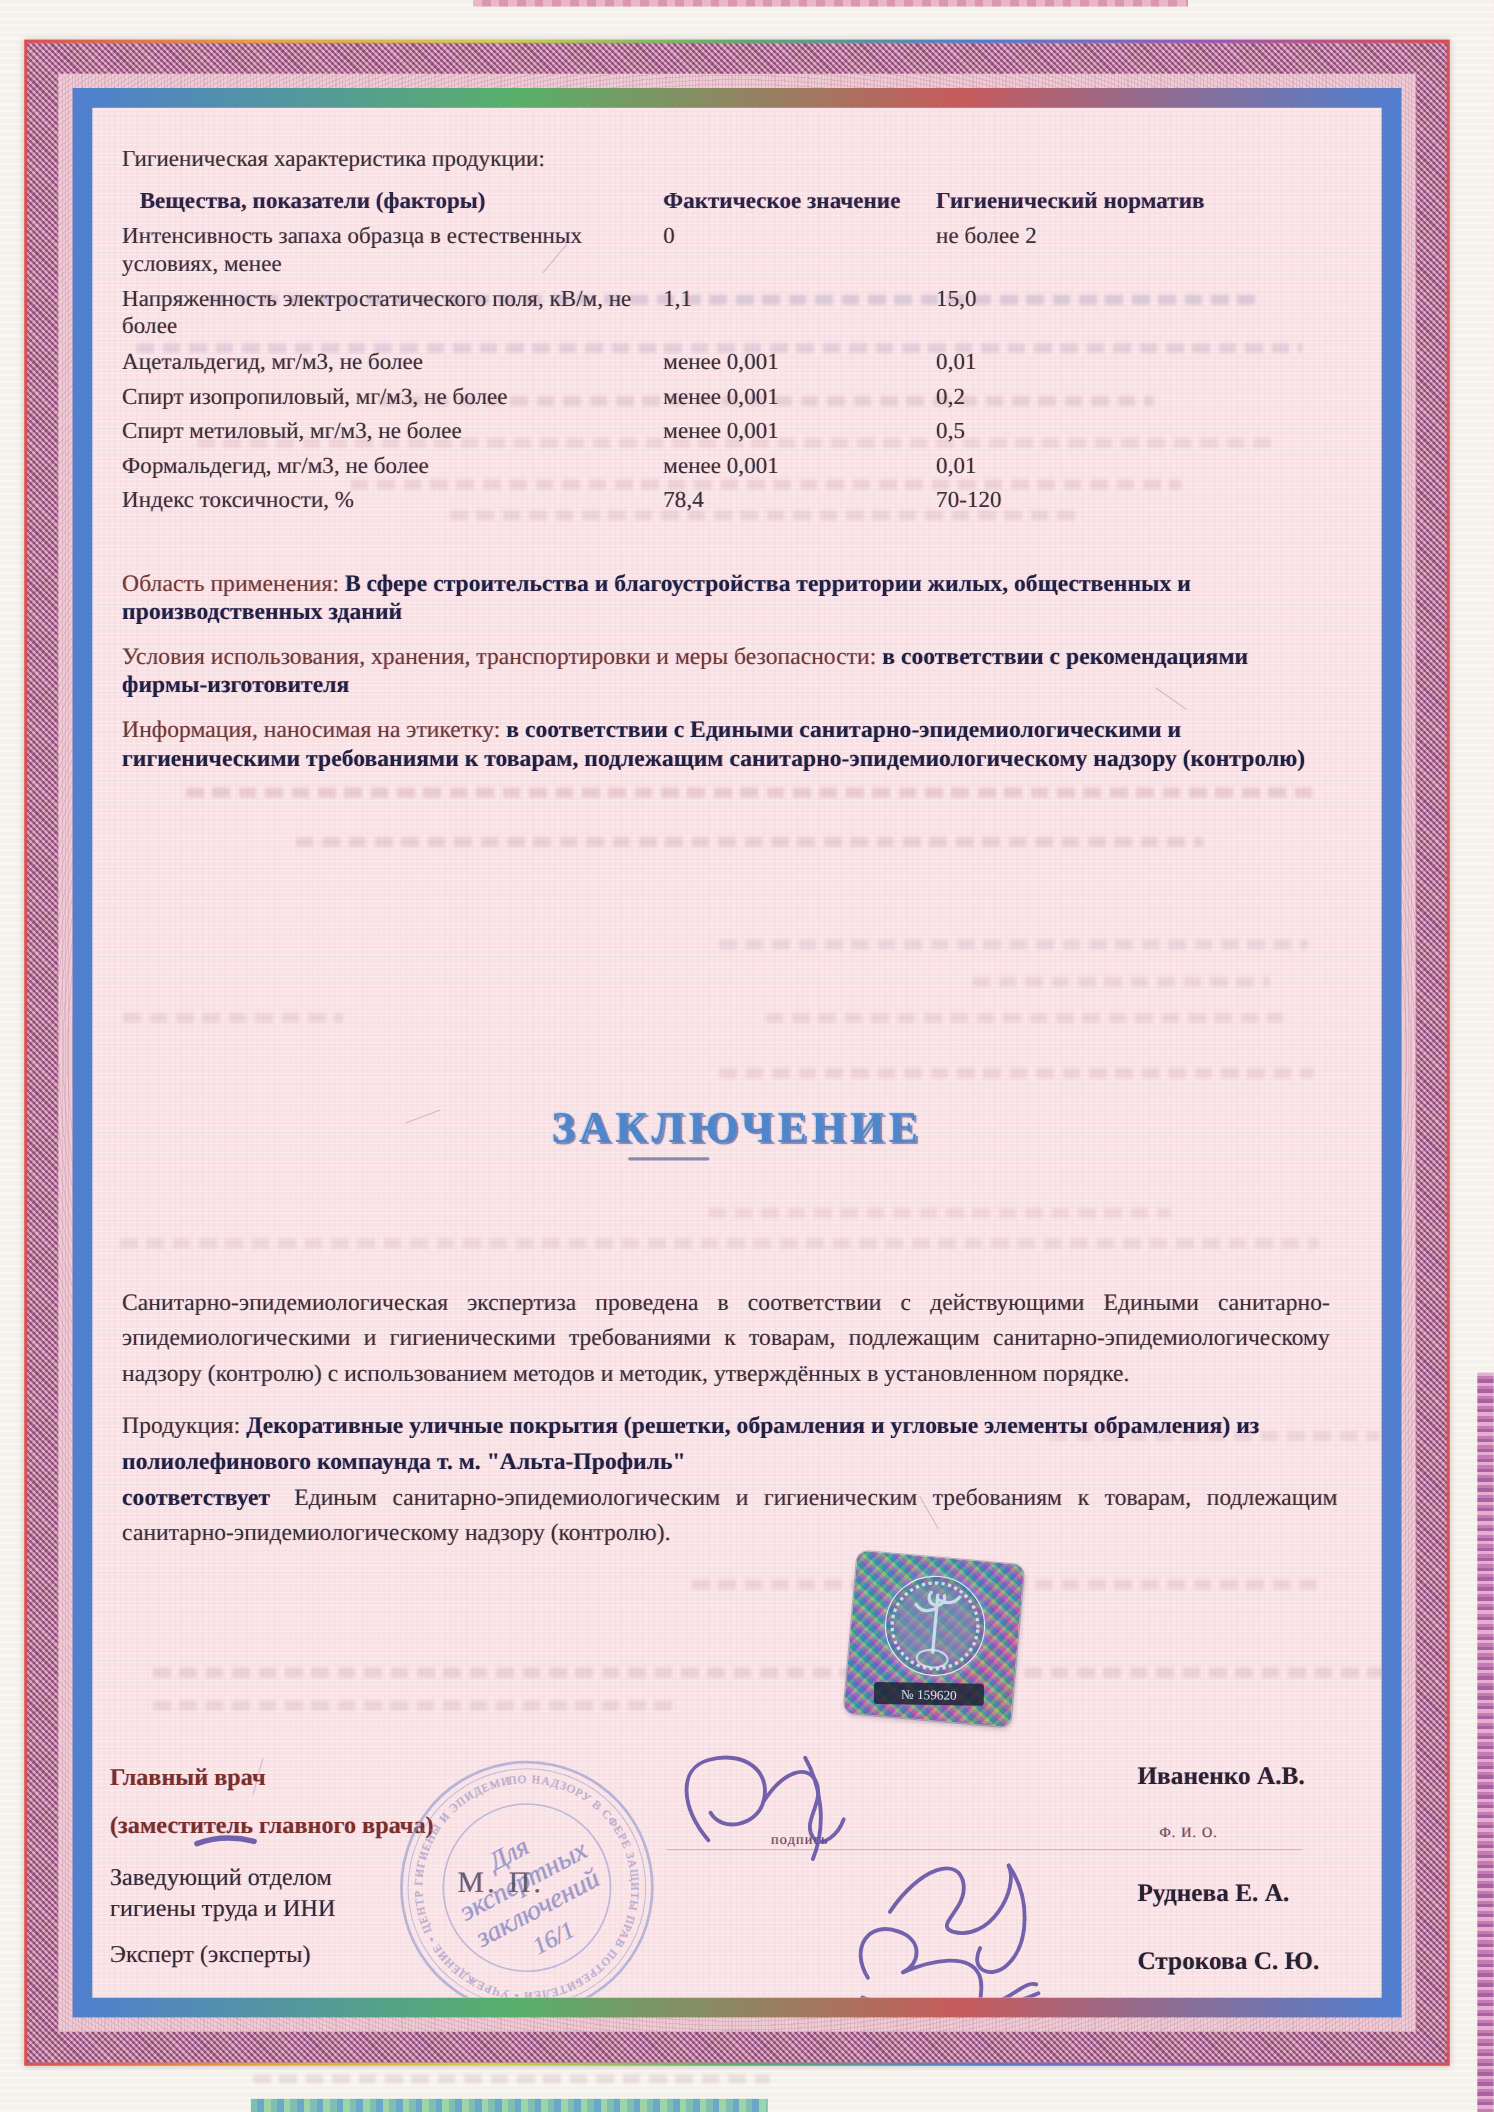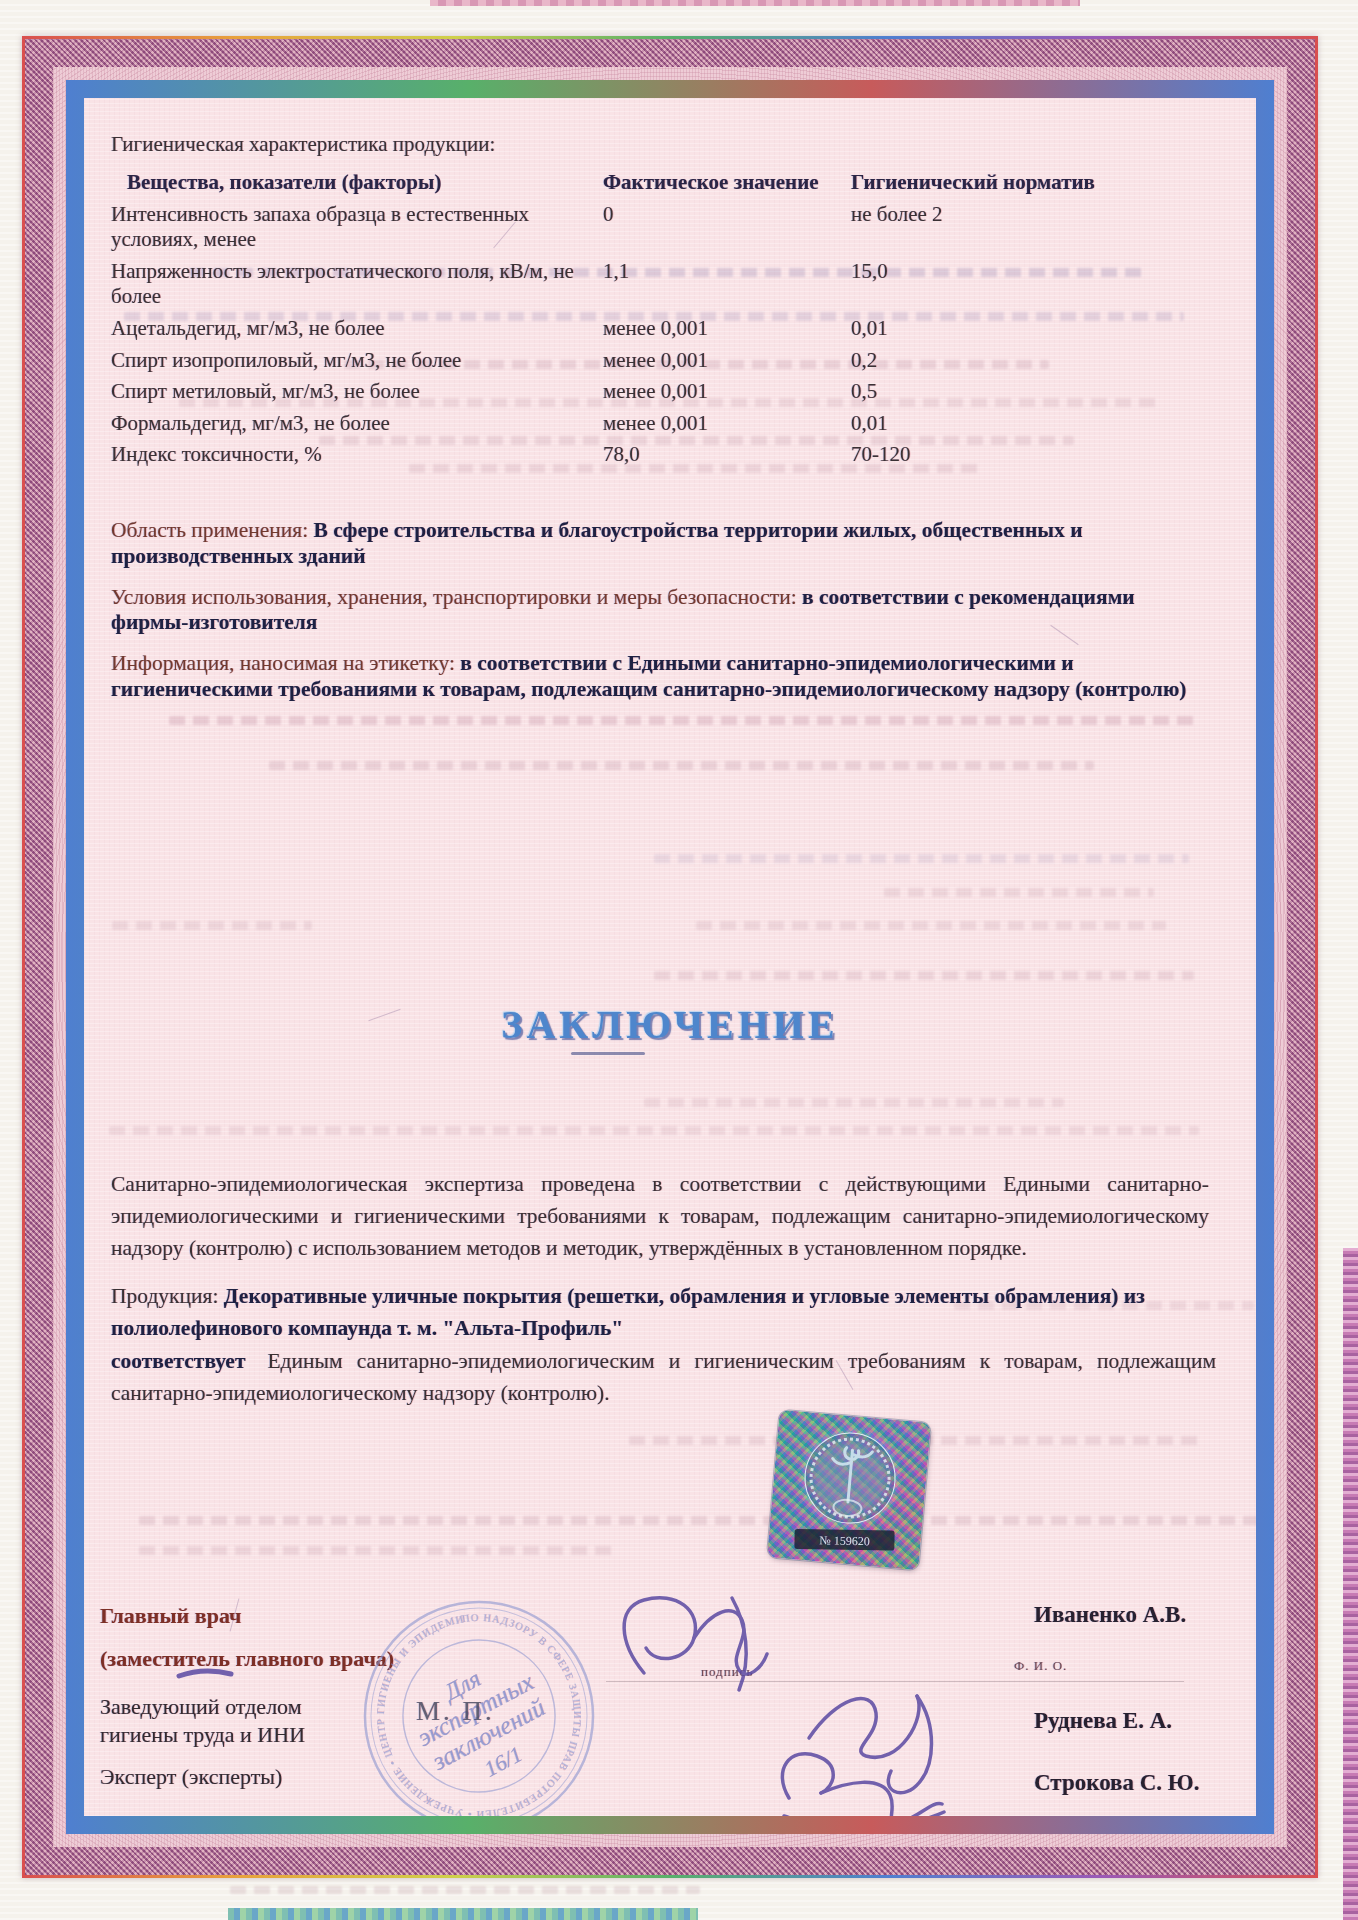--- a/index.html
+++ b/index.html
@@ -159,21 +159,21 @@
 
               <div class="cell-name">Спирт метиловый, мг/м3, не более</div>
               <div>менее 0,001</div>
               <div>0,5</div>
 
               <div class="cell-name">Формальдегид, мг/м3, не более</div>
               <div>менее 0,001</div>
               <div>0,01</div>
 
               <div class="cell-name">Индекс токсичности, %</div>
-              <div>78,0</div>
+              <div>78,4</div>
               <div>70-120</div>
             </div>
 
           <div class="fields">
 
               <p class="field"><span class="f-label">Область применения:</span>  <strong class="f-value">В сфере строительства и благоустройства территории жилых, общественных и производственных зданий</strong></p>
 
               <p class="field"><span class="f-label">Условия использования, хранения, транспортировки и меры безопасности:</span>  <strong class="f-value">в соответствии с рекомендациями фирмы-изготовителя</strong></p>
 
               <p class="field"><span class="f-label">Информация, наносимая на этикетку:</span>  <strong class="f-value">в соответствии с Едиными санитарно-эпидемиологическими и гигиеническими требованиями к товарам, подлежащим санитарно-эпидемиологическому надзору (контролю)</strong></p>
@@ -203,21 +203,21 @@
           </div>
 
           <div class="sig-left maroon" style="top:1505px">Главный врач</div>
           <div class="sig-left maroon" style="top:1548px">(заместитель главного врача)</div>
           <div class="sig-left dark-role" style="top:1596px">Заведующий отделом</div>
           <div class="sig-left dark-role" style="top:1624px">гигиены труда и ИНИ</div>
           <div class="sig-left dark-role" style="top:1666px">Эксперт (эксперты)</div>
 
           <div class="small-lbl" style="left:617px;top:1566px">подпись</div>
           <div class="sign-line"></div>
-          <div class="small-lbl" style="left:930px;top:1560px">Ф. И. О.</div>
+          <div class="small-lbl" style="left:970px;top:1560px">Ф. И. О.</div>
 
           <div class="name" style="top:1504px">Иваненко А.В.</div>
           <div class="name" style="top:1610px">Руднева Е. А.</div>
           <div class="name" style="top:1672px">Строкова С. Ю.</div>
 
           <div class="mp">М. П.</div>
 
           <svg class="stamp" viewBox="0 0 250 250">
             <defs>
               <path id="ringPath" d="M125,30 a95,95 0 1,1 -0.1,0 z" fill="none"></path>

